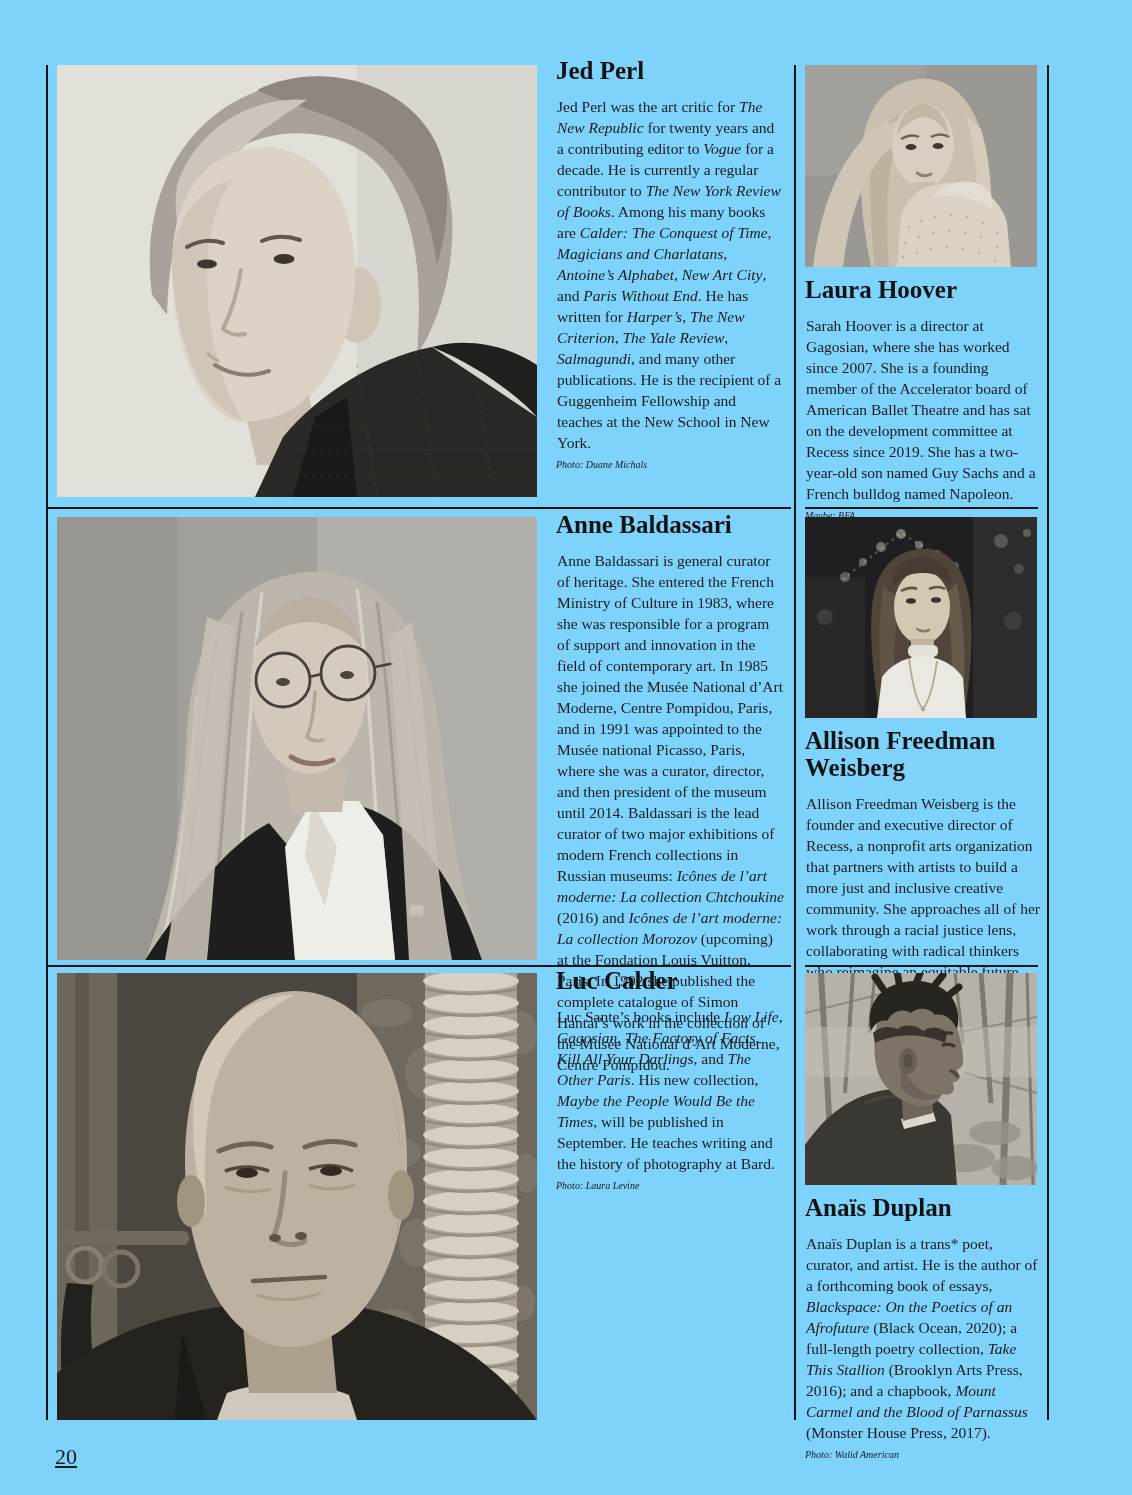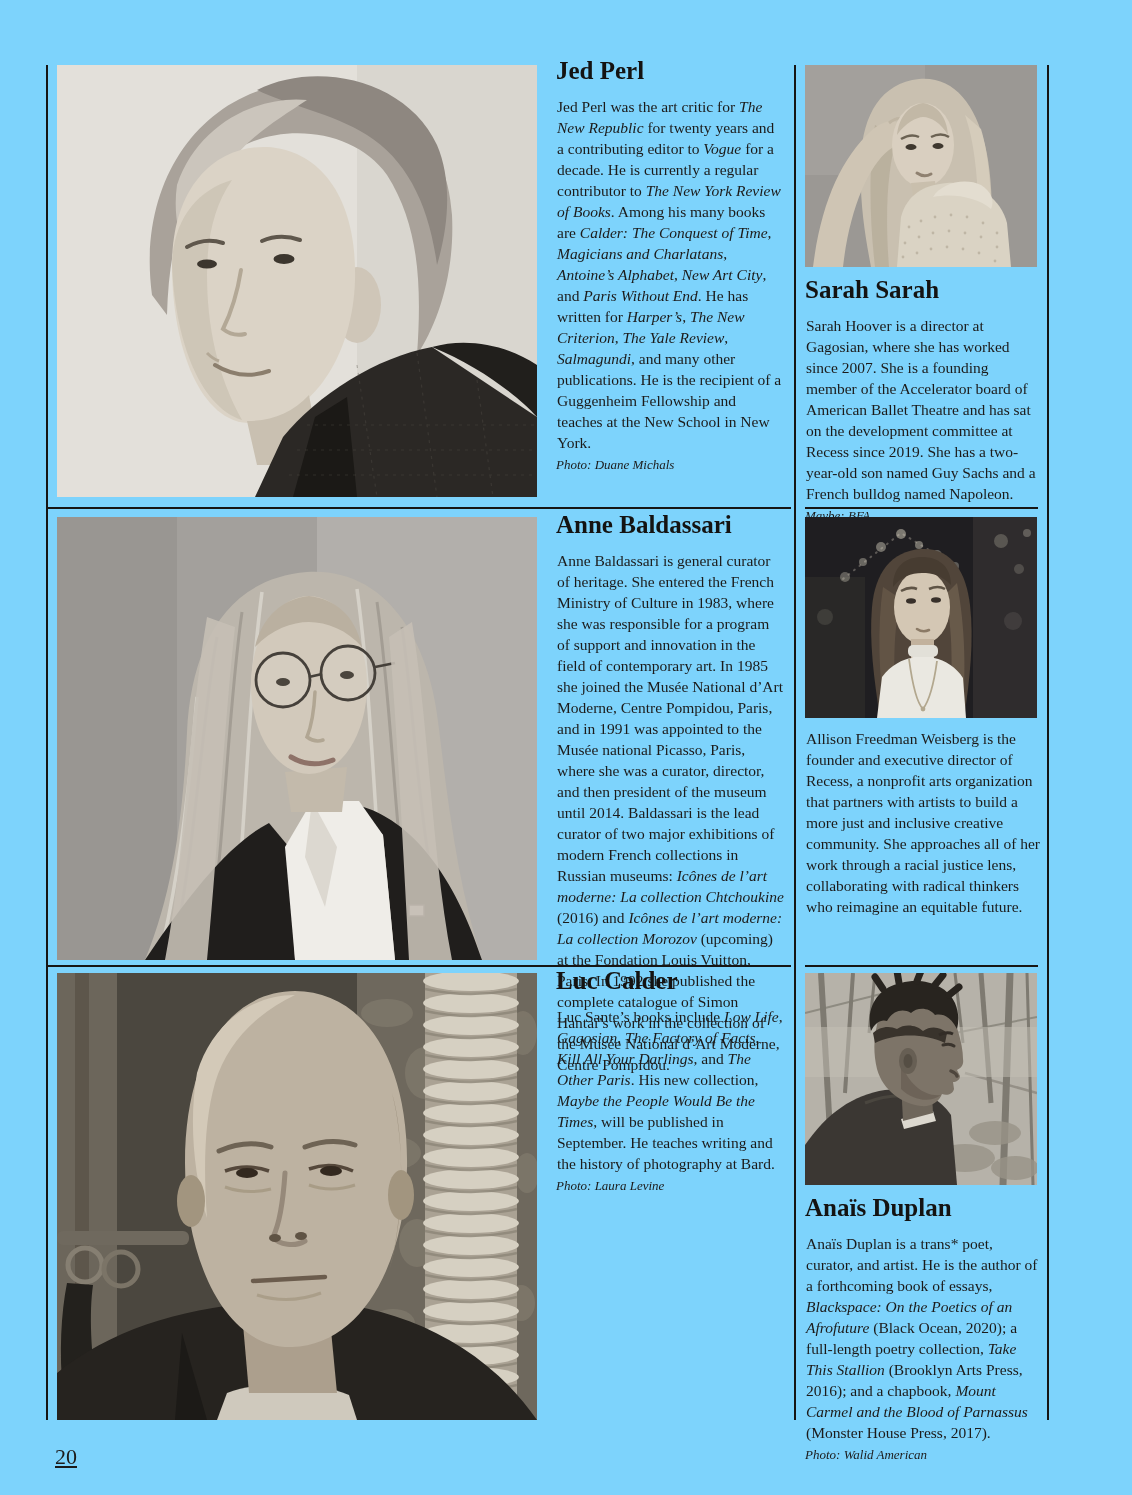--- a/index.html
+++ b/index.html
@@ -19,21 +19,21 @@
   .bio-block{position:absolute;}
   .contrib-name{
     font-weight:bold;font-size:25px;line-height:27px;
     color:#141312;margin:0 0 12px 0;letter-spacing:0;
   }
   .bio-text{
     font-size:15.5px;line-height:21px;margin:1px;
     color:#1c1b1a;text-align:left;
   }
   .credit{
-    font-size:13px;line-height:21px;font-style:italic;color:#1c1b1a;
+    font-size:10px;line-height:21px;font-style:italic;color:#1c1b1a;
   }
   .page-number{
     position:absolute;left:55px;top:1444px;
     font-size:22px;color:#1c1b1a;text-decoration:underline;
   }
 </style>
 </head>
 <body>
 
 <div class="page">
@@ -139,21 +139,21 @@
           <circle cx="126" cy="184" r="1.4"></circle>
           <circle cx="142" cy="182" r="1.4"></circle>
           <circle cx="158" cy="184" r="1.4"></circle>
           <circle cx="174" cy="188" r="1.4"></circle>
           <circle cx="190" cy="196" r="1.4"></circle>
       </g>
     </svg>
   </figure>
 
   <section class="bio-block" style="left:805px;top:276px;width:238px;">
-    <h2 class="contrib-name">Sarah Sarah</h2>
+    <h2 class="contrib-name">Laura Hoover</h2>
     <p class="bio-text">Sarah Hoover is a director at Gagosian, where she has worked since 2007. She is a founding member of the Accelerator board of American Ballet Theatre and has sat on the development committee at Recess since 2019. She has a two-year-old son named Guy Sachs and a French bulldog named Napoleon.</p>
     <div class="credit">Maybe: BFA.</div>
   </section>
 
   <figure class="photo" style="left:57px;top:517px;width:480px;height:443px;margin:0;">
     <svg viewBox="0 0 480 443" preserveAspectRatio="xMidYMid slice">
       <rect width="480" height="443" fill="#a3a09c"></rect>
       <rect x="260" width="220" height="443" fill="#b2afab"></rect>
       <rect width="120" height="443" fill="#999692"></rect>
 
@@ -242,20 +242,21 @@
 
       <path d="M72,201 L77,160 C86,148 98,142 107,141 L111,133 L125,133 L129,141 C140,143 152,151 158,161 L161,201 Z" fill="#eae8e1"></path>
       <rect x="103" y="128" width="30" height="12" rx="5" fill="#e2e0d8"></rect>
 
       <path d="M104,142 C108,172 112,186 118,192 C124,184 129,166 132,144" stroke="#b2a78e" stroke-width="1.8" fill="none"></path>
       <circle cx="118" cy="192" r="2.4" fill="#b2a78e"></circle>
     </svg>
   </figure>
 
   <section class="bio-block" style="left:805px;top:727px;width:238px;">
+    <h2 class="contrib-name">Allison Freedman Weisberg</h2>
     <p class="bio-text">Allison Freedman Weisberg is the founder and executive director of Recess, a nonprofit arts organization that partners with artists to build a more just and inclusive creative community. She approaches all of her work through a racial justice lens, collaborating with radical thinkers who reimagine an equitable future.</p>
   </section>
 
   <figure class="photo" style="left:57px;top:973px;width:480px;height:447px;margin:0;">
     <svg viewBox="0 0 480 447" preserveAspectRatio="xMidYMid slice">
       <rect width="480" height="447" fill="#4b473f"></rect>
 
       <rect x="300" width="180" height="447" fill="#6e685d"></rect>
       <g fill="#857e70" opacity="0.6">
         <ellipse cx="330" cy="40" rx="26" ry="14"></ellipse>

